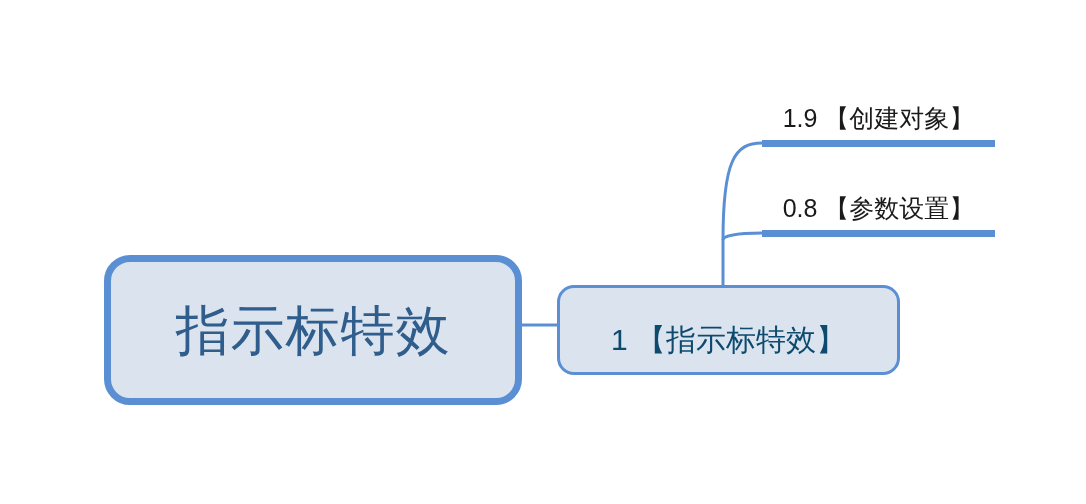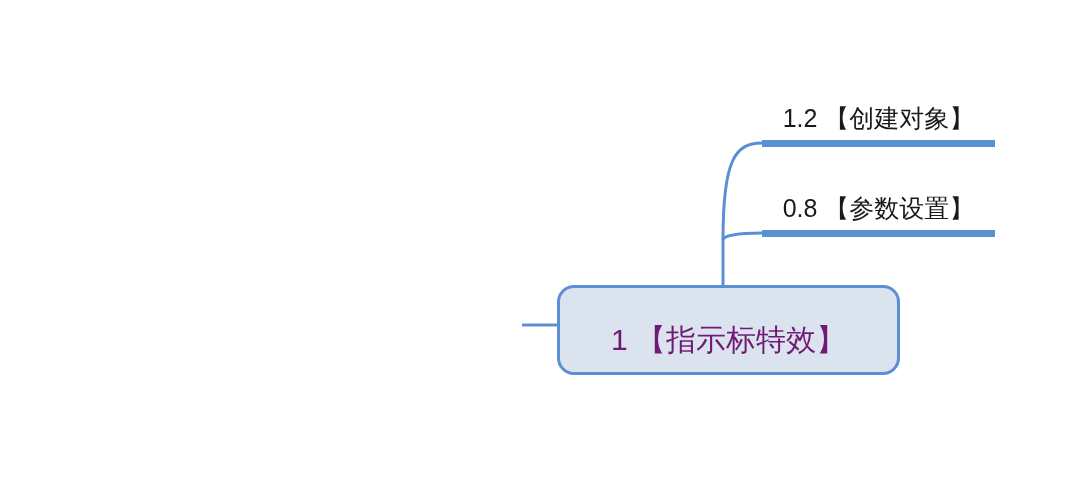--- a/index.html
+++ b/index.html
@@ -60,21 +60,21 @@
 
   .node-level1 {
     left: 557px;
     top: 285px;
     width: 343px;
     height: 90px;
     border-width: 3px;
     border-radius: 17px;
   }
   .node-level1 .node-label {
-    color: #701a75;
+    color: #0c4a6e;
     font-size: 30px;
     line-height: 1;
     white-space: nowrap;
     margin-top: 20px;
   }
 
   
   .leaf {
     position: absolute;
     width: 233px;
@@ -106,27 +106,30 @@
 
     <path d="M 522 325 L 557 325" fill="none" stroke="#5b8fd4" stroke-width="3"></path>
 
     <path d="M 723 286 L 723 240" fill="none" stroke="#5b8fd4" stroke-width="3"></path>
 
     <path d="M 723 240 C 723 160 735 143 762 143" fill="none" stroke="#5b8fd4" stroke-width="3"></path>
 
     <path d="M 723 240 C 723 236 736 233 762 233" fill="none" stroke="#5b8fd4" stroke-width="3"></path>
   </svg>
 
+  <div class="node-box node-root">
+    <span class="node-label">指示标特效</span>
+  </div>
 
   <div class="node-box node-level1">
     <span class="node-label">1 【指示标特效】</span>
   </div>
 
   <div class="leaf leaf-1">
-    <span class="leaf-label">1.2 【创建对象】</span>
+    <span class="leaf-label">1.9 【创建对象】</span>
     <span class="leaf-bar"></span>
   </div>
 
   <div class="leaf leaf-2">
     <span class="leaf-label">0.8 【参数设置】</span>
     <span class="leaf-bar"></span>
   </div>
 
 </div>
 

